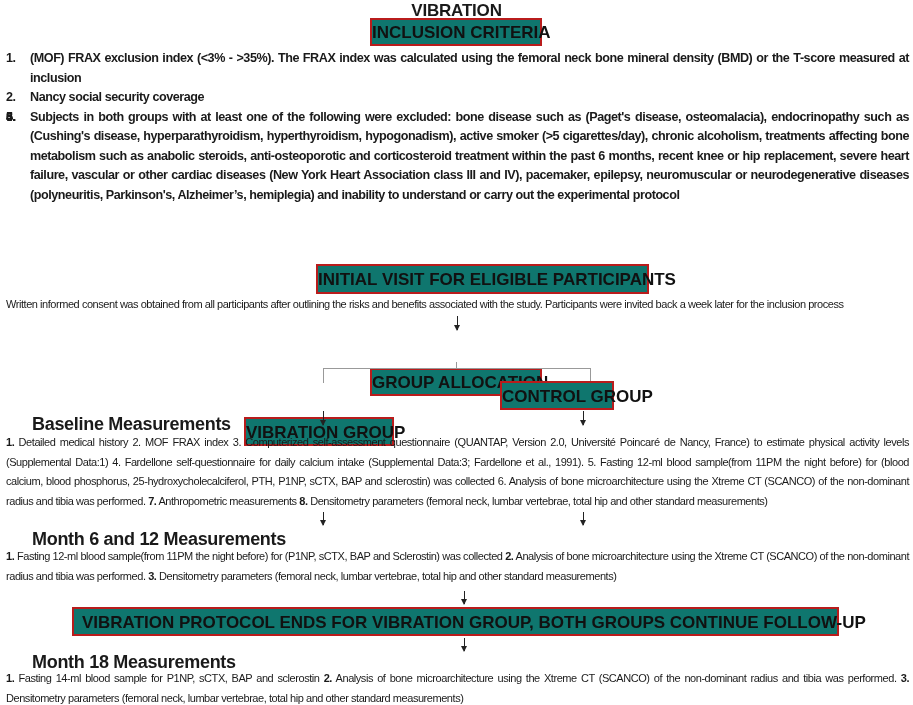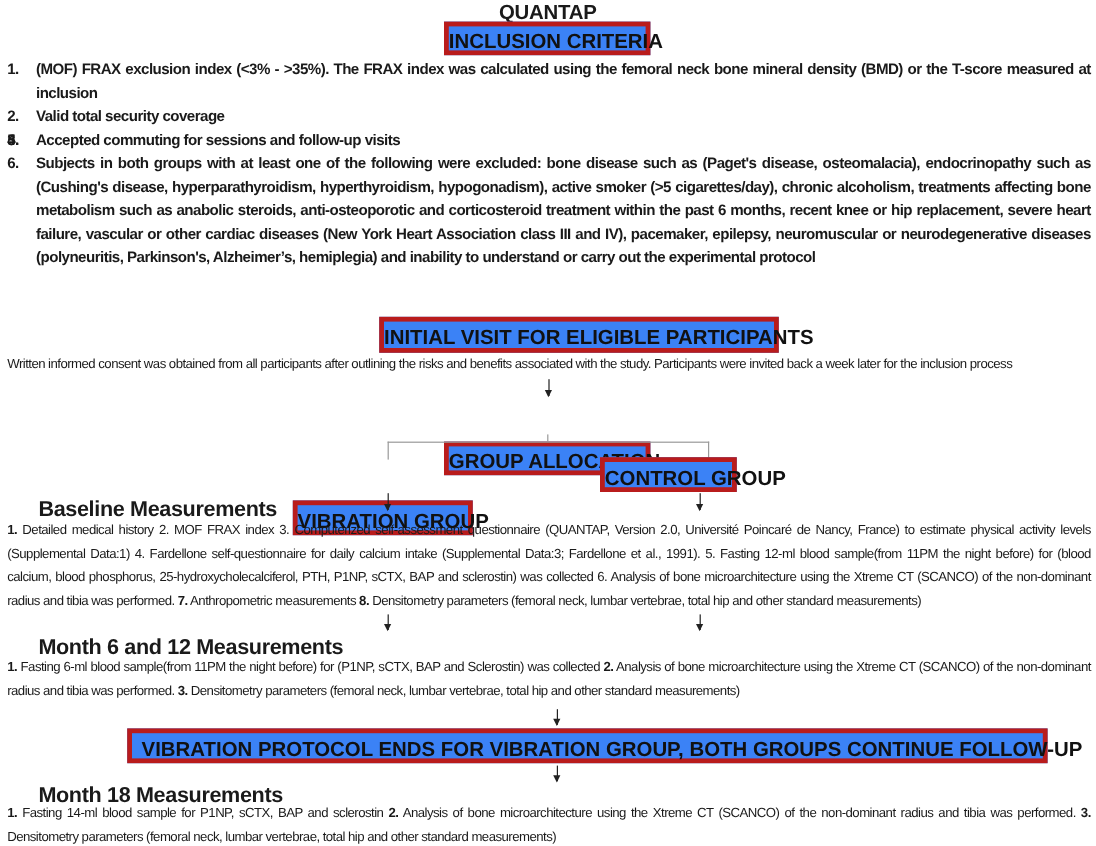--- a/index.html
+++ b/index.html
@@ -1,49 +1,49 @@
 <!DOCTYPE html>
 <html><head>
 <meta charset="utf-8">
 <style>
   html, body { margin:0; padding:0; background:#ffffff; }
   body { width:913px; height:705px; position:relative; overflow:hidden;
          font-family:"Liberation Sans Narrow","Liberation Sans", sans-serif; color:#1a1a1a; }
   .abs { position:absolute; }
   .title { left:0; width:913px; top:0; text-align:center; font-weight:bold; font-size:17px; line-height:22px; letter-spacing:-0.2px; }
-  .box { position:absolute; background:#3b82f6; border:4px solid #b91c1c; font-weight:bold;
+  .box { position:absolute; background:#0f766e; border:2px solid #b91c1c; font-weight:bold;
          text-align:center; box-sizing:border-box; white-space:nowrap; color:#111; }
   .h17 { font-size:17px; }
   .crit { position:absolute; left:6px; width:903px; font-size:12.6px; font-weight:bold; line-height:19.5px; letter-spacing:-0.45px; }
   .crit ol { margin:0; padding:0; list-style:none; }
   .crit li { position:relative; padding-left:24px; text-align:justify; }
   .crit li .num { position:absolute; left:0; top:0; }
   .para { position:absolute; left:6px; width:903px; font-size:11px; line-height:19.5px; text-align:justify; letter-spacing:-0.45px; }
   .para b { font-weight:bold; }
   .subhead { position:absolute; left:0; width:913px; text-align:left; font-weight:bold; font-size:18px; letter-spacing:-0.3px;padding-left:32px; }
   .arrow { position:absolute; width:1px; background:#222; }
   .arrow::after { content:""; position:absolute; left:-3px; bottom:-1px; border-left:3.5px solid transparent; border-right:3.5px solid transparent; border-top:6px solid #222; }
   .bracket { position:absolute; border:1px solid #999; border-bottom:none; }
 </style>
 </head>
 <body>
 
-<div class="abs title">QUANTAP</div>
+<div class="abs title">VIBRATION</div>
 
 <div class="box h17" style="left:370px; top:18px; width:172px; height:28px; line-height:26px;">
   <span>INCLUSION CRITERIA</span>
 </div>
 
 <div class="crit" style="top:49px;">
   <ol>
     <li><span class="num">1.</span><span>(MOF) FRAX exclusion index (&lt;3% - &gt;35%). The FRAX index was calculated using the femoral neck bone mineral density (BMD) or the T-score measured at inclusion</span></li>
-    <li><span class="num">2.</span><span>Valid total security coverage</span></li>
+    <li><span class="num">2.</span><span>Nancy social security coverage</span></li>
     <li><span class="num">3.</span></li>
     <li><span class="num">4.</span></li>
-    <li><span class="num">5.</span><span>Accepted commuting for sessions and follow-up visits</span></li>
+    <li><span class="num">5.</span></li>
     <li><span class="num">6.</span><span>Subjects in both groups with at least one of the following were excluded: bone disease such as (Paget's disease, osteomalacia), endocrinopathy such as (Cushing's disease, hyperparathyroidism, hyperthyroidism, hypogonadism), active smoker (&gt;5 cigarettes/day), chronic alcoholism, treatments affecting bone metabolism such as anabolic steroids, anti-osteoporotic and corticosteroid treatment within the past 6 months, recent knee or hip replacement, severe heart failure, vascular or other cardiac diseases (New York Heart Association class III and IV), pacemaker, epilepsy, neuromuscular or neurodegenerative diseases (polyneuritis, Parkinson's, Alzheimer’s, hemiplegia) and inability to understand or carry out the experimental protocol</span></li>
   </ol>
 </div>
 
 <div class="box h17" style="left:288px; top:264px; width:333px; height:30px; line-height:28px;margin-left:28px;">
   <span>INITIAL VISIT FOR ELIGIBLE PARTICIPANTS</span>
 </div>
 
 <div class="para" style="top:295px;">Written informed consent was obtained from all participants after outlining the risks and benefits associated with the study. Participants were invited back a week later for the inclusion process</div>
 
@@ -71,26 +71,26 @@
 <div class="para" style="top:433px;">
   <b>1.</b><span> Detailed medical history  2. MOF FRAX index 3. Computerized self-assessment questionnaire (QUANTAP, Version 2.0, Université Poincaré de Nancy, France) to estimate physical activity levels (Supplemental Data:1) 4. Fardellone self-questionnaire for daily calcium intake (Supplemental Data:3; Fardellone et al., 1991). 5. Fasting 12-ml blood sample(from 11PM the night before) for (blood calcium, blood phosphorus, 25-hydroxycholecalciferol, PTH, P1NP, sCTX, BAP and sclerostin) was collected  6. Analysis of bone microarchitecture using the Xtreme CT (SCANCO) of the non-dominant radius and tibia was performed. </span><b>7.</b><span> Anthropometric measurements </span><b>8.</b><span> Densitometry parameters (femoral neck, lumbar vertebrae, total hip and other standard measurements)</span>
 </div>
 
 <div class="arrow" style="left:323px; top:512px; height:13px;"></div>
 <div class="arrow" style="left:583px; top:512px; height:13px;"></div>
 
 <div class="subhead" style="top:529px;">Month 6 and 12 Measurements</div>
 
 <div class="para" style="top:547px;">
-  <b>1.</b><span> Fasting 6-ml blood sample(from 11PM the night before) for (P1NP, sCTX, BAP and Sclerostin) was collected  </span><b>2.</b><span> Analysis of bone microarchitecture using the Xtreme CT (SCANCO) of the non-dominant radius and tibia was performed. </span><b>3.</b><span> Densitometry parameters (femoral neck, lumbar vertebrae, total hip and other standard measurements)</span>
+  <b>1.</b><span> Fasting 12-ml blood sample(from 11PM the night before) for (P1NP, sCTX, BAP and Sclerostin) was collected  </span><b>2.</b><span> Analysis of bone microarchitecture using the Xtreme CT (SCANCO) of the non-dominant radius and tibia was performed. </span><b>3.</b><span> Densitometry parameters (femoral neck, lumbar vertebrae, total hip and other standard measurements)</span>
 </div>
 
 <div class="arrow" style="left:464px; top:591px; height:13px;"></div>
 
-<div class="box h17" style="left:72px; top:607px; width:767px; height:29px; line-height:27px; text-align:left; padding-left:8px;margin-left:34px;">
+<div class="box h17" style="left:72px; top:607px; width:767px; height:29px; line-height:27px; text-align:left; padding-left:8px;">
   <span>VIBRATION PROTOCOL ENDS  FOR VIBRATION GROUP, BOTH GROUPS CONTINUE FOLLOW-UP</span>
 </div>
 
 <div class="arrow" style="left:464px; top:638px; height:13px;"></div>
 
 <div class="subhead" style="top:652px;">Month 18 Measurements</div>
 
 <div class="para" style="top:669px;">
   <b>1.</b><span> Fasting 14-ml blood sample for P1NP, sCTX, BAP and sclerostin  </span><b>2.</b><span> Analysis of bone microarchitecture using the Xtreme CT (SCANCO) of the non-dominant radius and tibia was performed. </span><b>3.</b><span> Densitometry parameters (femoral neck, lumbar vertebrae, total hip and other standard measurements)</span>
 </div>

